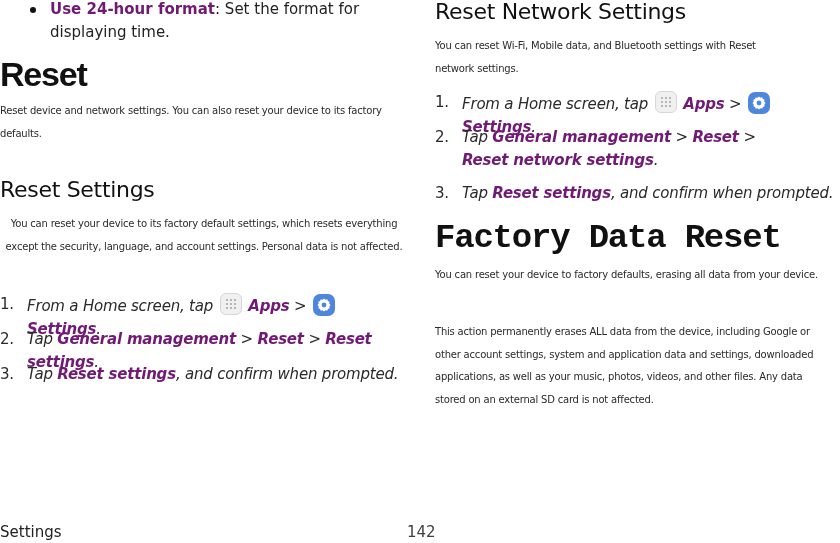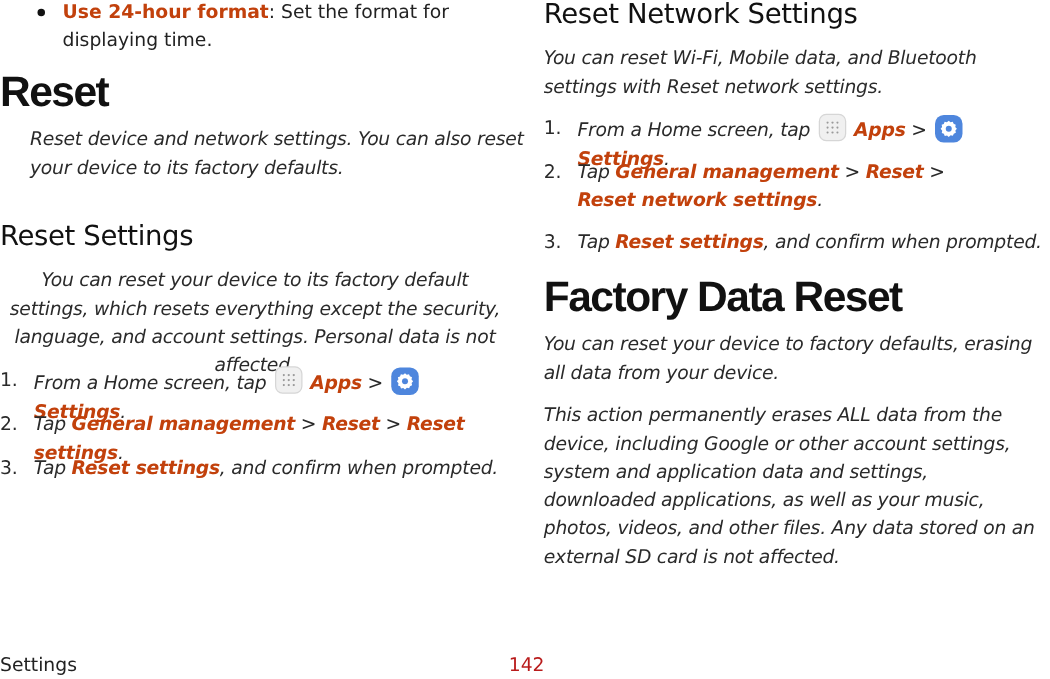--- a/index.html
+++ b/index.html
@@ -3,57 +3,57 @@
   <meta charset="utf-8">
   <style>
     html, body { margin: 0; padding: 0; background: #ffffff; }
     body {
       width: 840px; height: 543px; position: relative; overflow: hidden;
       font-family: "DejaVu Sans", sans-serif; color: #222222;
     }
     .col { position: absolute; top: 0; }
     .col-left { left: 0; width: 410px; }
     .col-right { left: 435px; width: 405px; }
-    p { margin: 0; font-size: 15px; line-height: 22.5px; color: #2a2a2a; letter-spacing: -0.2px; font-style: italic; }
-    b { color: #c2410c; }
+    p { margin: 0; font-size: 10px; line-height: 22.5px; color: #2a2a2a; letter-spacing: -0.2px; }
+    b { color: #701a75; }
     .bullet-row { position: absolute; left: 30px; top: -2px; width: 370px; font-size: 15px; line-height: 22.5px; }
     .bullet-dot { position: absolute; left: 0; top: 9px; width: 6px; height: 6px; border-radius: 50%; background: #111; }
     .bullet-text { margin-left: 20px; display: block; }
     .h-big { font-family: "Liberation Sans", sans-serif; font-weight: bold; color: #111; letter-spacing: -1.2px; margin: 0; }
     .h-mid { font-family: "DejaVu Sans", sans-serif; font-weight: normal; font-size: 22px; color: #111; margin: 0; letter-spacing: -0.3px; }
     .abs { position: absolute; left: 0; }
     .step { position: absolute; left: 0; font-size: 15px; line-height: 23px; color: #2a2a2a; letter-spacing: -0.2px; }
     .step .num { position: absolute; left: 0; width: 24px; }
     .step .txt { display: block; margin-left: 27px; font-style: italic; }
     .apps-icon {
       display: inline-block; width: 20px; height: 20px; vertical-align: -4px;
       background: #f0f0f0; border: 1px solid #d6d6d6; border-radius: 6px; position: relative; margin: 0 2px;
     }
     .apps-icon svg { position: absolute; left: 5px; top: 5px; }
     .settings-icon {
       display: inline-block; width: 22px; height: 22px; vertical-align: -5px;
       background: #4e86dd; border-radius: 7px; position: relative; margin: 0 2px;
     }
     .settings-icon svg { position: absolute; left: 3px; top: 3px; }
     .footer-left { position: absolute; left: 0; top: 523px; font-size: 15px; color: #222; }
-    .footer-page { position: absolute; left: 407px; top: 523px; font-size: 15px; color: #b91c1c; }
+    .footer-page { position: absolute; left: 407px; top: 523px; font-size: 15px; color: #404040; }
   </style>
 </head>
 <body>
 
 <div class="col col-left">
 
   <div class="bullet-row">
     <span class="bullet-dot"></span>
     <span class="bullet-text"><b>Use 24-hour format</b><span>: Set the format for displaying time.</span></span>
   </div>
 
   <h1 class="h-big abs" style="top:54px; font-size:34px; line-height:40px;">Reset</h1>
 
-  <p class="abs" style="top:100px; width:400px;padding-left:24px;">Reset device and network settings. You can also reset your device to its factory defaults.</p>
+  <p class="abs" style="top:100px; width:400px;">Reset device and network settings. You can also reset your device to its factory defaults.</p>
 
   <h2 class="h-mid abs" style="top:176px; line-height:28px;">Reset Settings</h2>
 
   <p class="abs" style="top:213px; width:408px;text-align:center;">You can reset your device to its factory default settings, which resets everything except the security, language, and account settings. Personal data is not affected.</p>
 
   <div class="step" style="top:293px; width:410px;">
     <span class="num">1.</span>
     <span class="txt">
       <span>From a Home screen, tap</span>
       <span class="apps-icon"><svg width="10" height="10" viewBox="0 0 10 10">
@@ -150,21 +150,21 @@
   </div>
 
   <div class="step" style="top:182px; width:405px;">
     <span class="num">3.</span>
     <span class="txt">
       <span>Tap</span>
       <b>Reset settings</b><span>, and confirm when prompted.</span>
     </span>
   </div>
 
-  <h1 class="h-big abs" style="top:218px; font-size:34px; line-height:40px;">Factory Data Reset</h1>
+  <h1 class="h-big abs" style="top:218px; font-size:34px; line-height:40px;font-family:Liberation Mono, monospace;">Factory Data Reset</h1>
 
   <p class="abs" style="top:264px; width:408px;">You can reset your device to factory defaults, erasing all data from your device.</p>
 
   <p class="abs" style="top:321px; width:400px;">This action permanently erases ALL data from the device, including Google or other account settings, system and application data and settings, downloaded applications, as well as your music, photos, videos, and other files. Any data stored on an external SD card is not affected.</p>
 </div>
 
 <div class="footer-left">Settings</div>
 <div class="footer-page">142</div>
 
 </body></html>

